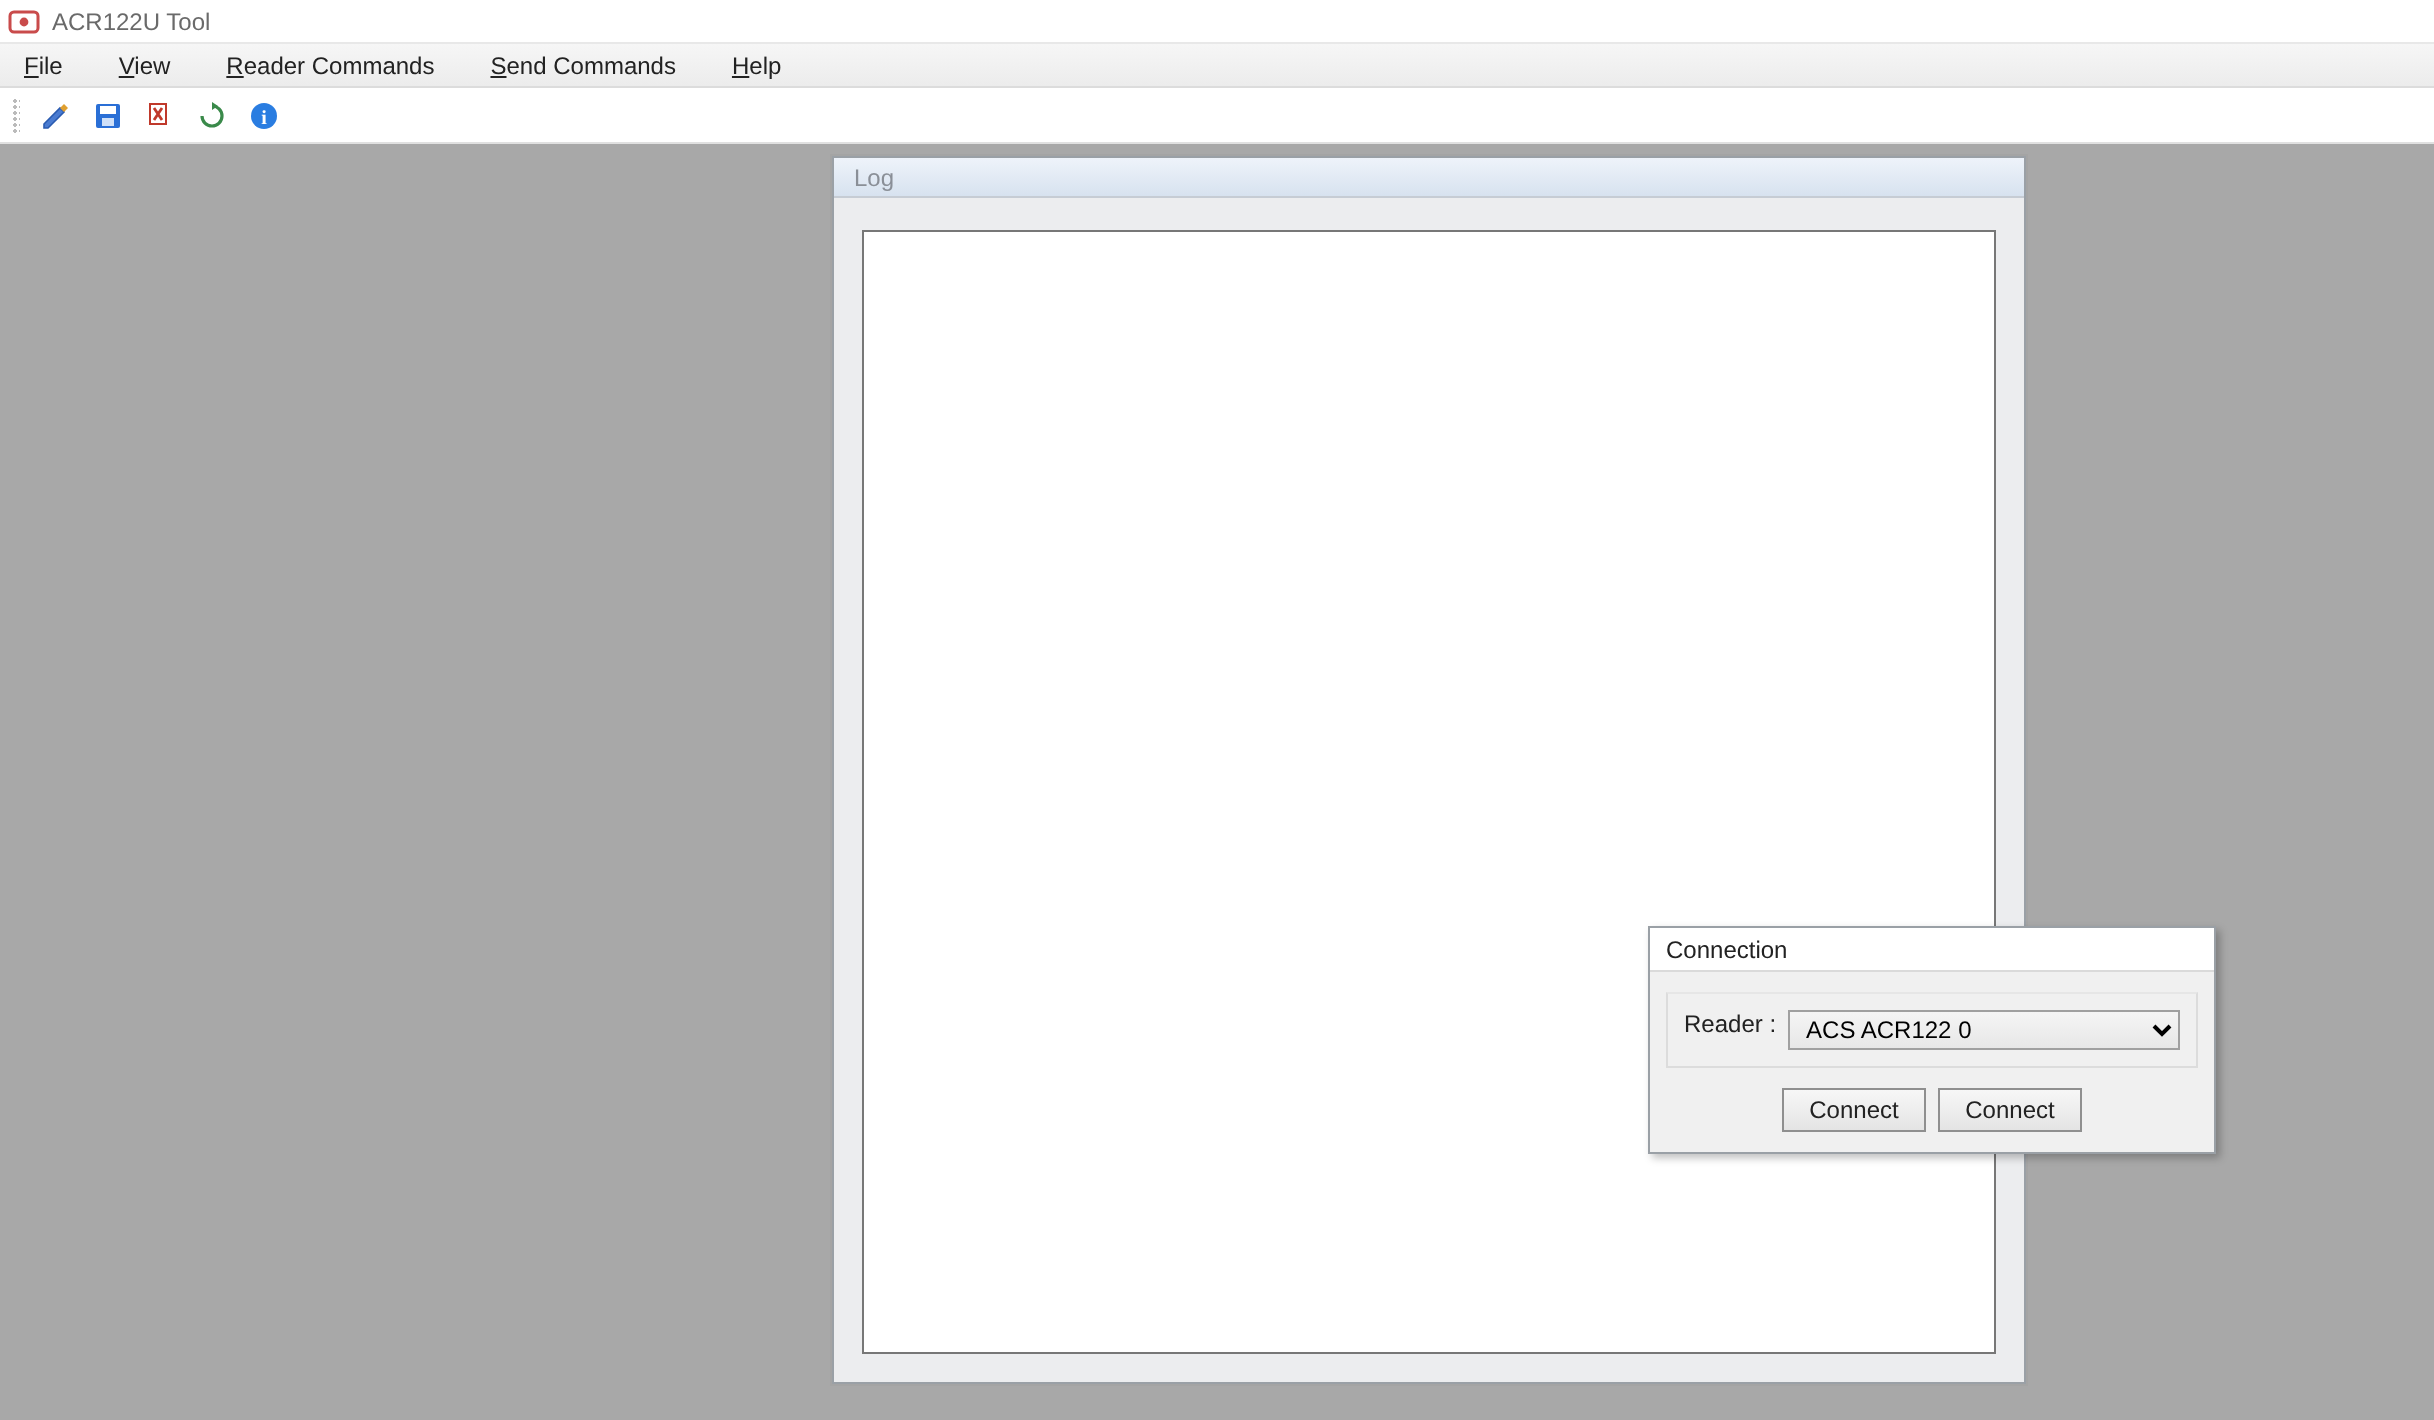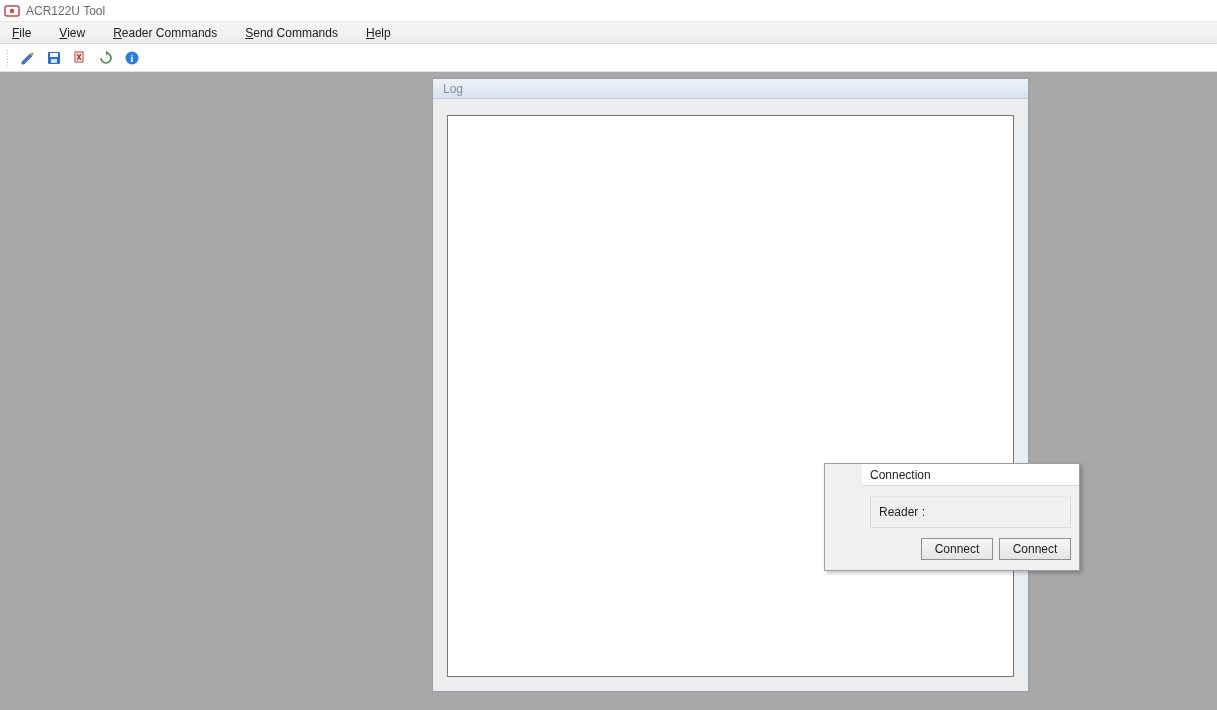--- a/index.html
+++ b/index.html
@@ -65,21 +65,21 @@
   }
   .toolbar .tbtn svg { display:block; }
   .workspace {
     position: absolute;
     top: 72px; left: 0; right: 0; bottom: 0;
     background: #a8a8a8;
   }
   
   .log-panel {
     position: absolute;
-    left: 432px; top: 6px;
+    left: 416px; top: 6px;
     width: 597px; height: 614px;
     background: #ecedef;
     border: 1px solid #9aa0a6;
     box-shadow: 0 0 0 1px rgba(0,0,0,0.02);
   }
   .log-panel .panel-header {
     height: 20px;
     background: linear-gradient(#eef3fa, #d7e2ef);
     border-bottom: 1px solid #c6ccd4;
     display:flex; align-items:center;
@@ -90,25 +90,24 @@
   .log-panel .panel-body {
     position:absolute;
     left: 14px; right: 14px; top: 36px; bottom: 14px;
     background: #ffffff;
     border: 1px solid #777;
   }
   
   .dialog {
     position: absolute;
     left: 824px; top: 391px;
-    width: 256px;
+    width: 284px;
     background: #f0f0f0;
     border: 1px solid #9aa0a6;
     box-shadow: 2px 2px 4px rgba(0,0,0,0.25);
-    padding-left: 37px;
   }
   .dialog .dlg-title {
     height: 22px;
     background: #ffffff;
     border-bottom: 1px solid #dadada;
     display:flex; align-items:center;
     padding-left: 8px;
     color: #222;
     font-size: 12px;
   }
@@ -126,21 +125,21 @@
   .dialog select.reader-select {
     flex: 1;
     height: 20px;
     background: linear-gradient(#f5f5f5,#e7e7e7);
     border: 1px solid #a0a0a0;
     font-size: 12px;
     padding-left: 4px;
   }
   .dialog .button-row {
     display:flex;
-    justify-content:flex-end;
+    justify-content:center;
     gap: 6px;
     padding: 4px 8px 10px 8px;
   }
   .dialog button.dlg-btn {
     width: 72px; height: 22px;
     background: linear-gradient(#f7f7f7,#e4e4e4);
     border: 1px solid #8f8f8f;
     font-size: 12px;
     color: #222;
     cursor: default;
@@ -208,20 +207,23 @@
     <div class="panel-header">
       <span>Log</span>
     </div>
     <div class="panel-body"></div>
   </div>
 
   <div class="dialog">
     <div class="dlg-title">Connection</div>
     <div class="field-row">
       <span class="field-label">Reader  :</span>
+      <select class="reader-select">
+        <option>ACS ACR122 0</option>
+      </select>
     </div>
     <div class="button-row">
       <button class="dlg-btn">Connect</button>
       <button class="dlg-btn">Connect</button>
     </div>
   </div>
 
 </div>
 
 </body></html>

